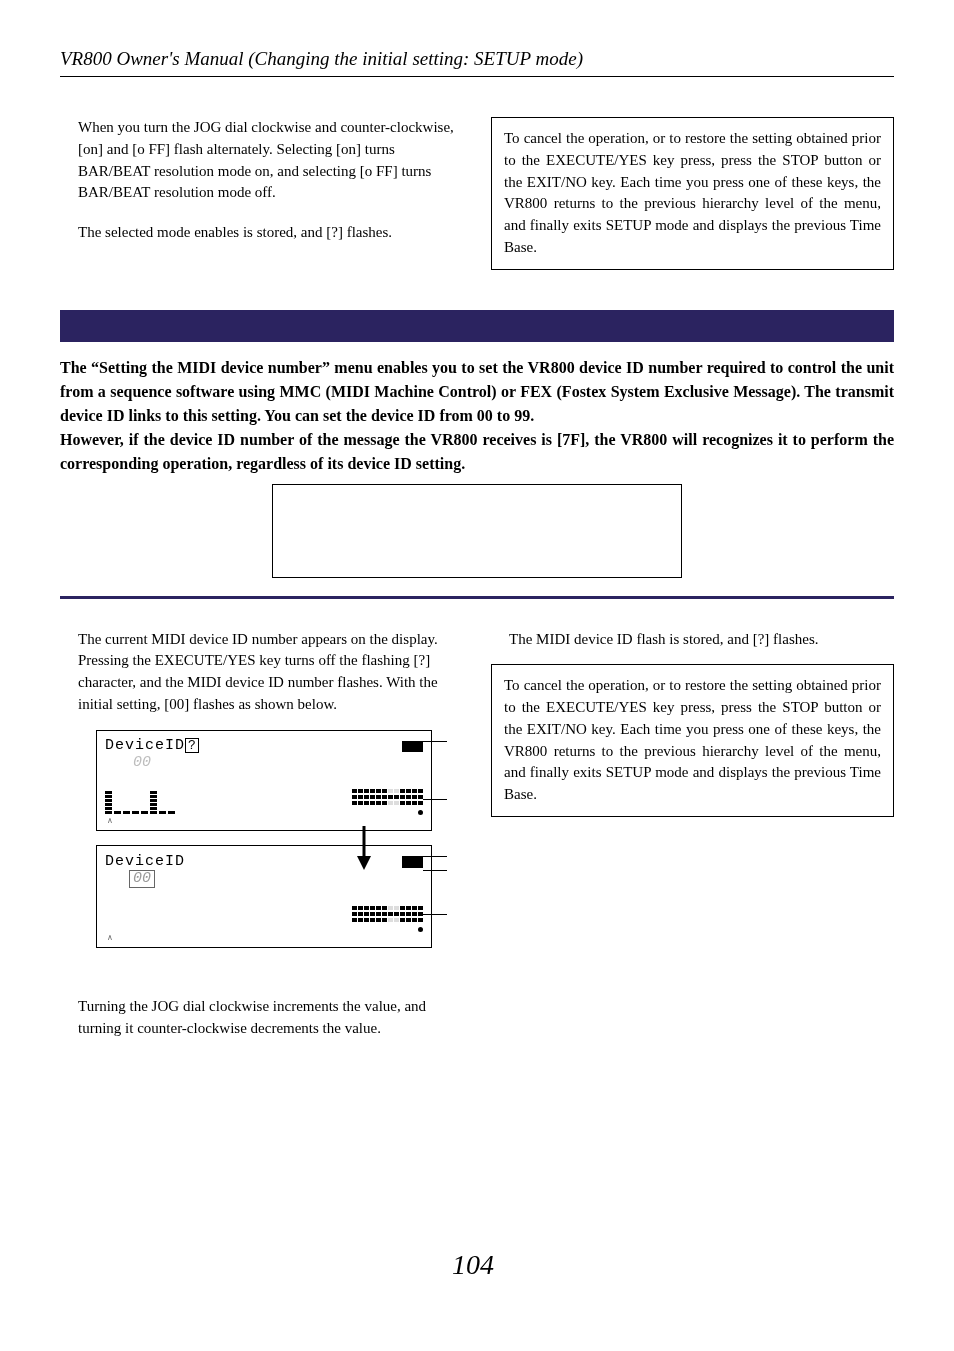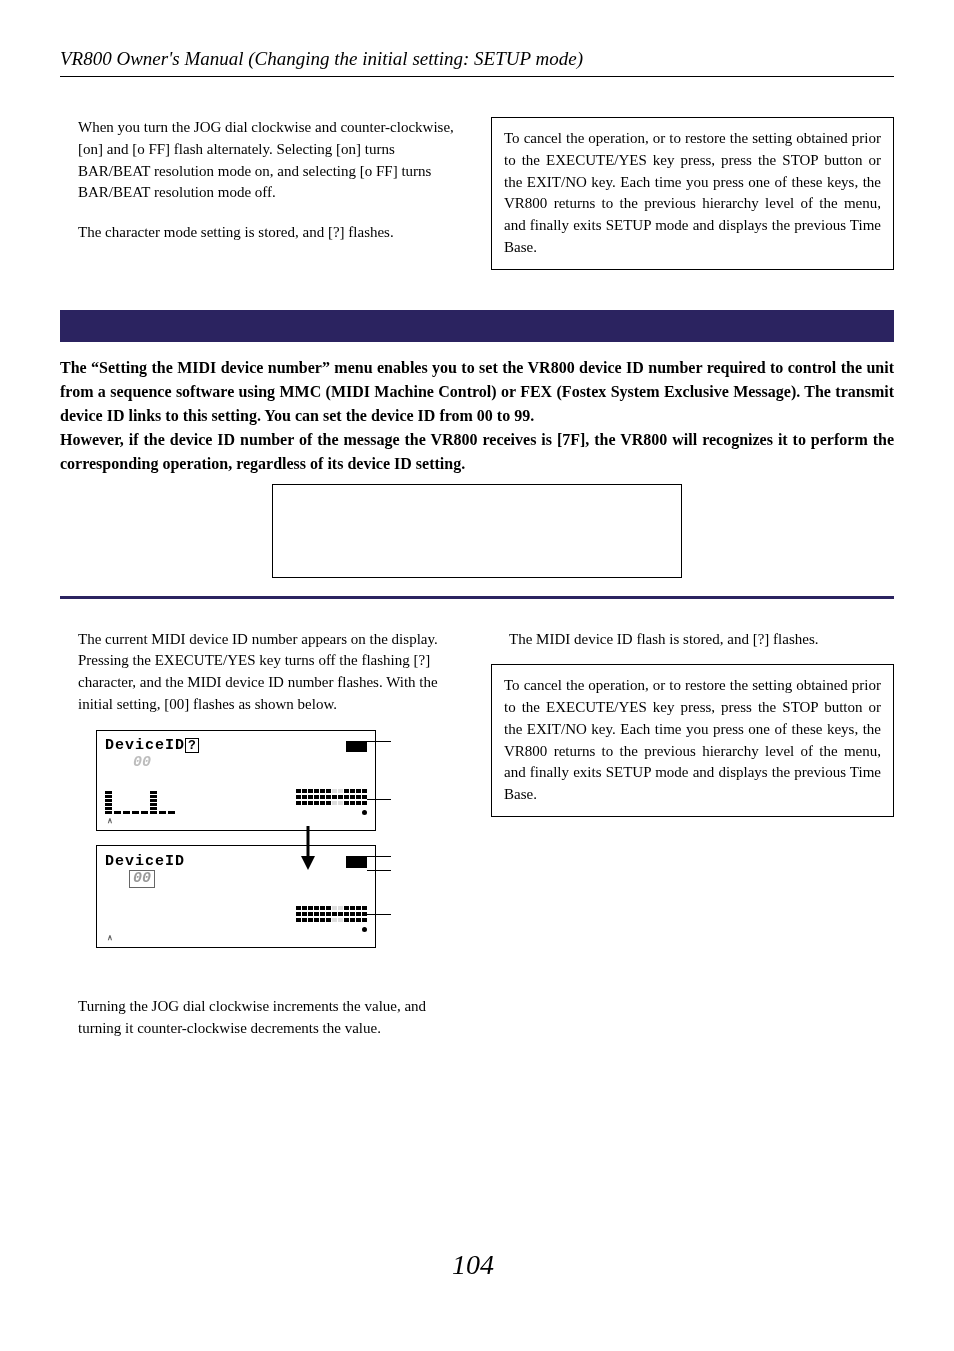--- a/index.html
+++ b/index.html
@@ -78,23 +78,22 @@
     font-size: 15px;
     line-height: 1.5;
     min-height: 72px;
   }
   .thick-divider {
     border-top: 3px solid #2b2360;
     margin: 0 0 30px 0;
   }
   .lcd-stack {
     margin: 14px 0 12px 36px;
-    width: 280px;
+    width: 336px;
     position: relative;
-    font-weight: bold;
   }
   .lcd-unit {
     border: 1px solid #000;
     padding: 8px 8px 4px 8px;
     font-family: "Courier New", monospace;
     font-size: 14px;
     line-height: 1.1;
     background: #fff;
     position: relative;
   }
@@ -221,21 +220,21 @@
 <body>
 
 <div class="page">
 
   <div class="header-title">VR800 Owner's Manual (Changing the initial setting: SETUP mode)</div>
   <div class="header-line"></div>
 
   <div class="two-col">
     <div class="col">
       <div class="body-text indent-block" style="margin-bottom:18px;">When you turn the JOG dial clockwise and counter-clockwise, [on] and [o FF] flash alternately. Selecting [on] turns BAR/BEAT resolution mode on, and selecting [o FF] turns BAR/BEAT resolution mode off.</div>
-      <div class="body-text indent-block">The character mode setting is stored, and [?] flashes.</div>
+      <div class="body-text indent-block">The selected mode enables is stored, and [?] flashes.</div>
     </div>
     <div class="col">
       <div class="note-box justify">To cancel the operation, or to restore the setting obtained prior to the EXECUTE/YES key press, press the STOP button or the EXIT/NO key. Each time you press one of these keys, the VR800 returns to the previous hierarchy level of the menu, and finally exits SETUP mode and displays the previous Time Base.</div>
     </div>
   </div>
 
   <div class="section-bar"></div>
 
   <div class="section-intro" style="white-space:pre-line;">The “Setting the MIDI device number” menu enables you to set the VR800 device ID number required to control the unit from a sequence software using MMC (MIDI Machine Control) or FEX (Fostex System Exclusive Message). The transmit device ID links to this setting.  You can set the device ID from 00 to 99.
 However, if the device ID number of the message the VR800 receives is [7F], the VR800 will recognizes it to perform the corresponding operation, regardless of its device ID setting.</div>

